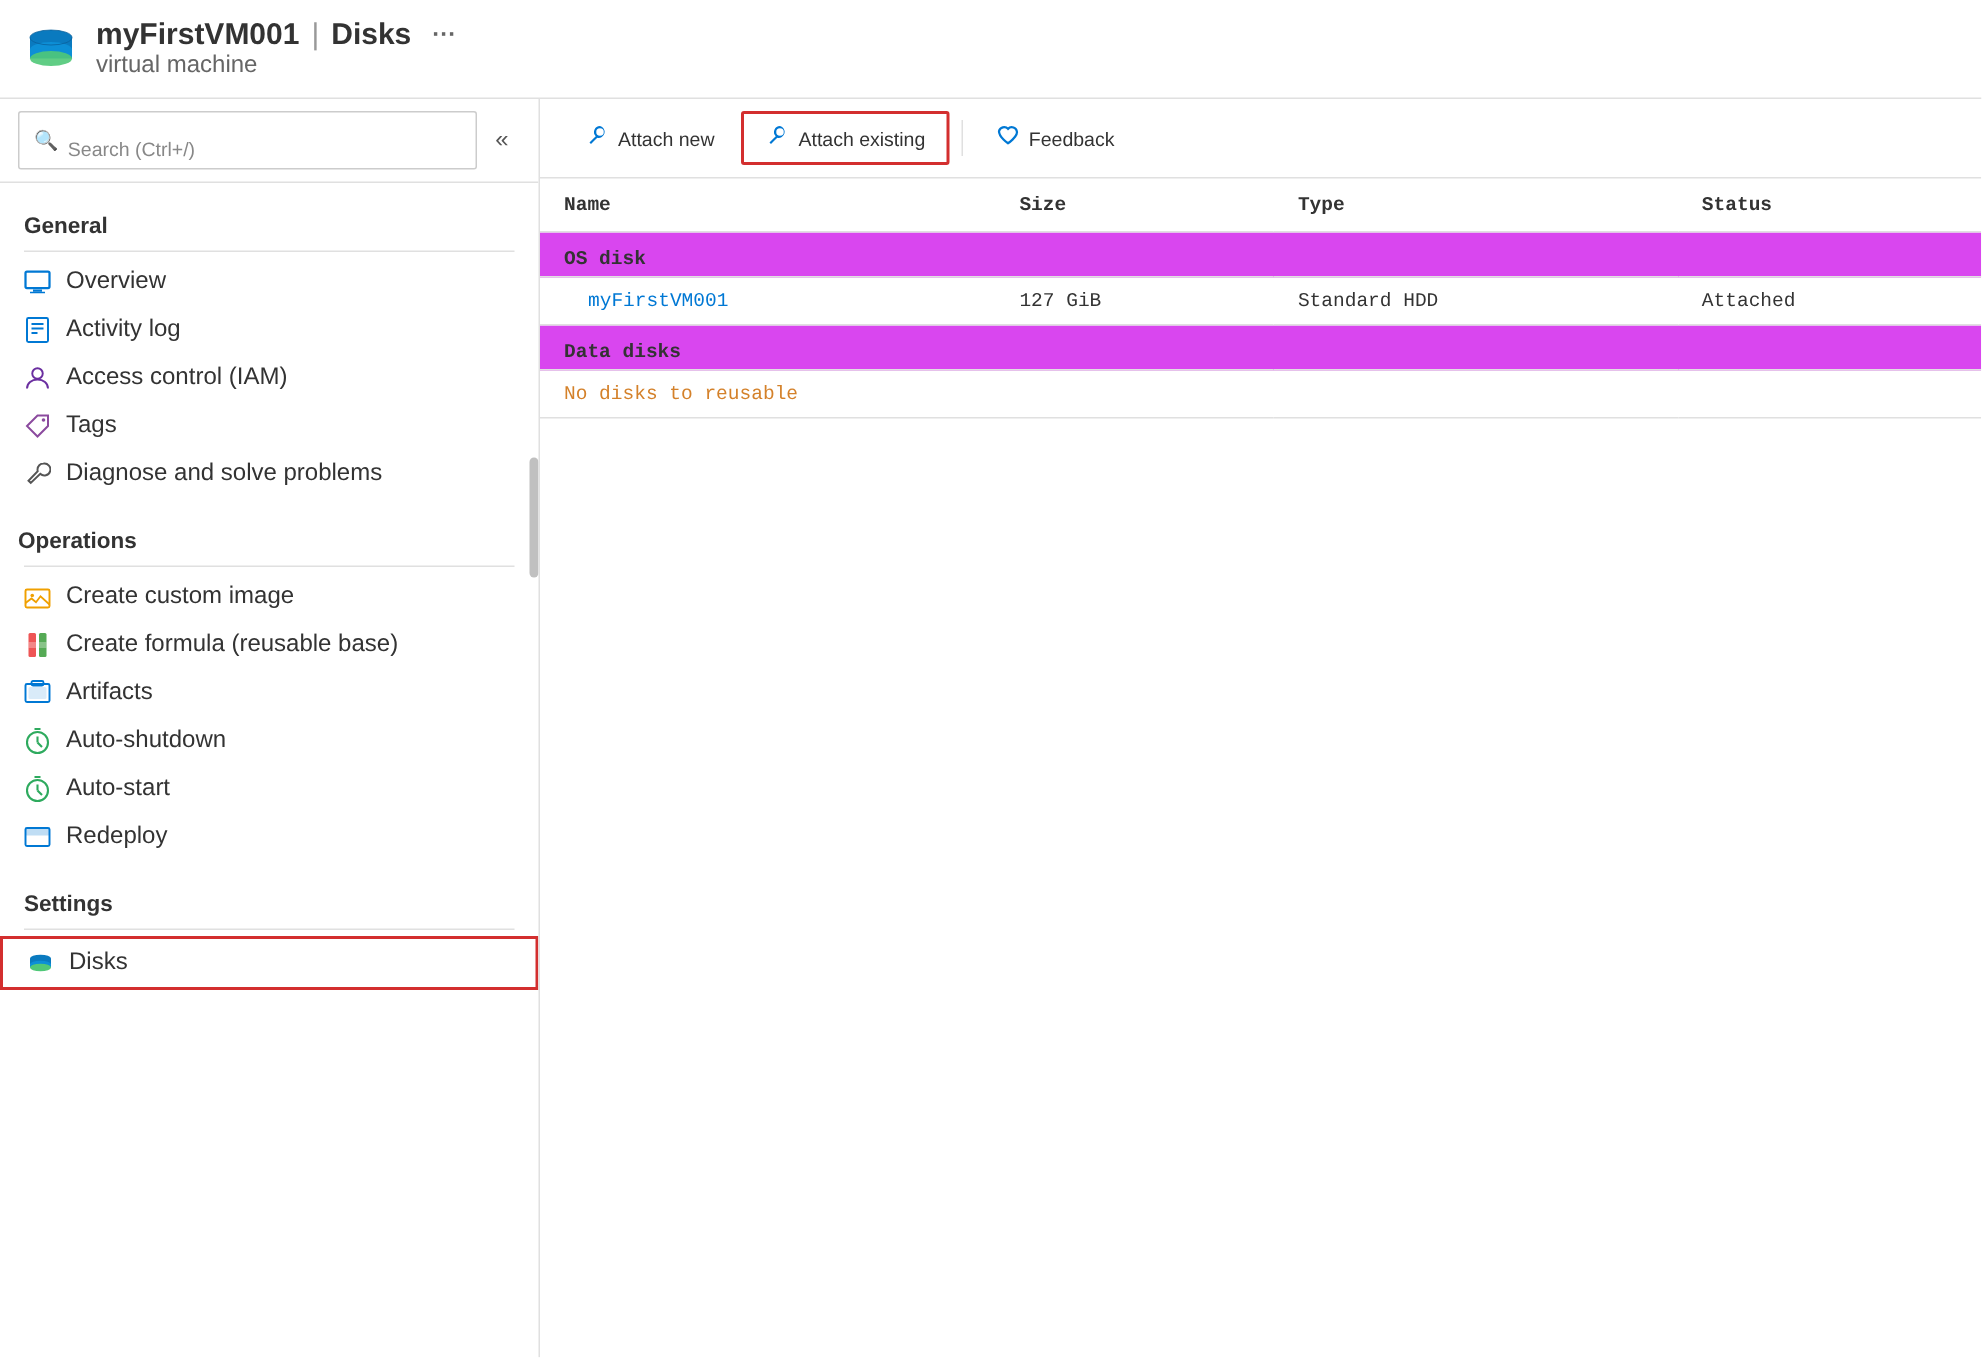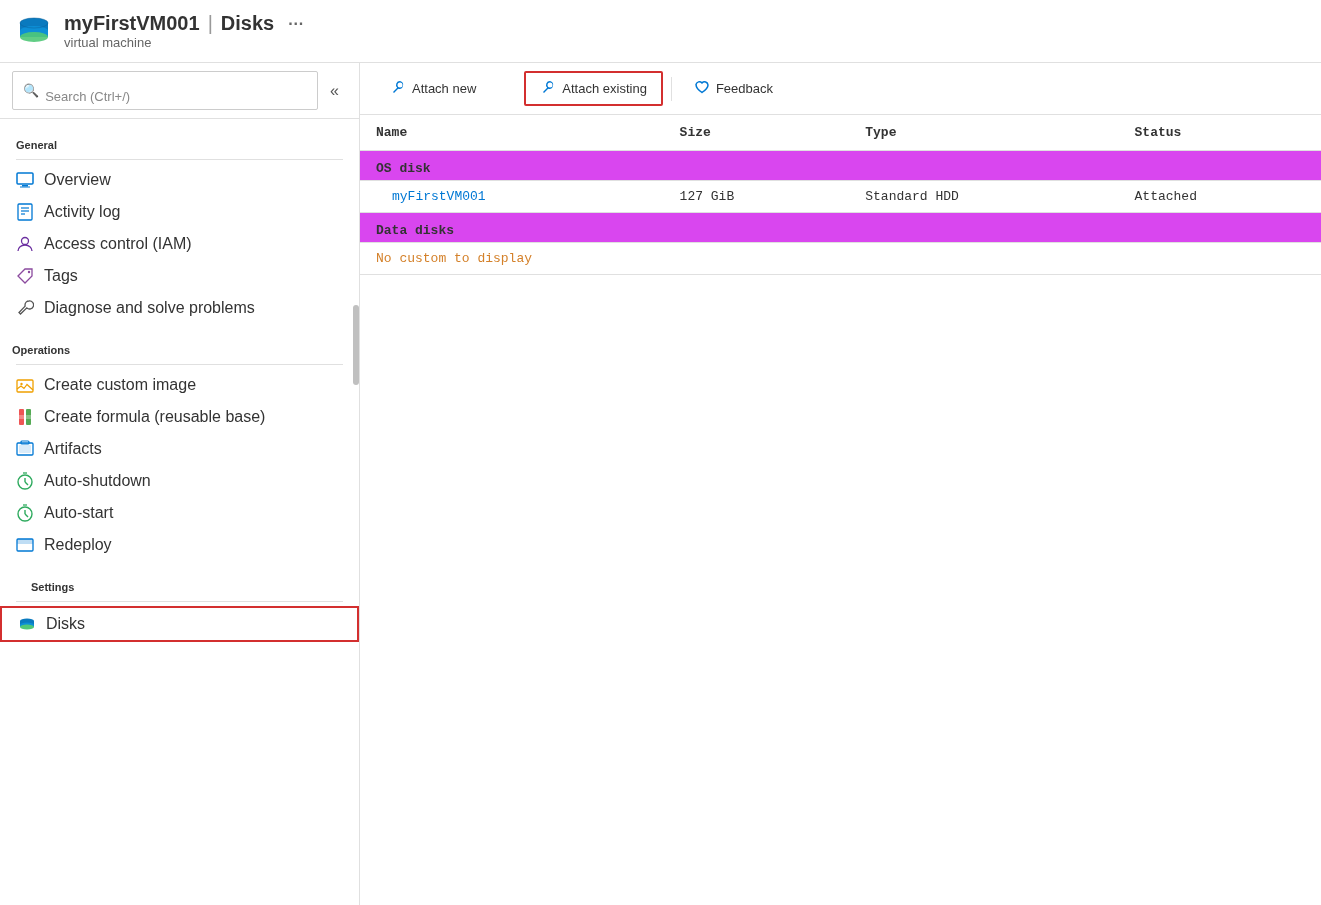--- a/index.html
+++ b/index.html
@@ -2,46 +2,46 @@
 <html><head>
   <meta charset="utf-8">
   <style>
     * { box-sizing: border-box; margin: 0; padding: 0; }
     body { font-family: 'Segoe UI', Arial, sans-serif; font-size: 13px; color: #333; background: #fff; display: flex; flex-direction: column; height: 905px; overflow: hidden; }
 
     
     .header { display: flex; align-items: center; padding: 12px 16px; border-bottom: 1px solid #e0e0e0; background: #fff; gap: 12px; }
     .header-title-block { display: flex; flex-direction: column; }
     .header-title { font-size: 20px; font-weight: 600; color: #333; display: flex; align-items: center; gap: 8px; }
-    .header-subtitle { font-size: 13px; color: #666; }
+    .header-subtitle { font-size: 16px; color: #666; }
 
     
     .main-layout { display: flex; flex: 1; overflow: hidden; }
 
     
     .sidebar { width: 360px; min-width: 360px; border-right: 1px solid #e0e0e0; display: flex; flex-direction: column; background: #fff; overflow: hidden; }
     .sidebar-search-row { display: flex; align-items: center; padding: 8px 12px; border-bottom: 1px solid #e0e0e0; gap: 4px; }
     .sidebar-search { flex: 1; border: 1px solid #ccc; border-radius: 2px; padding: 5px 10px; font-size: 13px; display: flex; align-items: center; gap: 6px; color: #888; background: #fff; cursor: text; }
     .sidebar-search-icon { color: #555; font-size: 13px; }
     .sidebar-collapse-btn { background: none; border: none; cursor: pointer; font-size: 16px; color: #555; padding: 4px 8px; }
     .sidebar-content { flex: 1; overflow-y: auto; padding: 8px 0; }
-    .sidebar-section-label { font-size: 11px; font-weight: 600; color: #333; padding: 12px 16px 4px 16px; }
+    .sidebar-section-label { font-size: 15px; font-weight: 600; color: #333; padding: 12px 16px 4px 16px; }
     .sidebar-divider { border: none; border-top: 1px solid #e0e0e0; margin: 4px 16px; }
     .sidebar-item { display: flex; align-items: center; gap: 10px; padding: 7px 16px; cursor: pointer; color: #333; font-size: 16px; }
     .sidebar-item.active { background: #e8f0fe; }
     .sidebar-item-icon { width: 18px; height: 18px; flex-shrink: 0; display: flex; align-items: center; justify-content: center; }
     .sidebar-item-label { flex: 1; }
 
     
     .content { flex: 1; display: flex; flex-direction: column; overflow: hidden; }
 
     
     .toolbar { display: flex; align-items: center; padding: 8px 16px; gap: 4px; border-bottom: 1px solid #e0e0e0; }
     .toolbar-btn { display: flex; align-items: center; gap: 6px; padding: 6px 14px; background: none; border: none; cursor: pointer; font-size: 13px; color: #333; border-radius: 2px; }
-    .toolbar-btn.active-outline { border: 2px solid #d32f2f; border-radius: 2px; margin-left: 30px; }
+    .toolbar-btn.active-outline { border: 2px solid #d32f2f; border-radius: 2px; }
     .toolbar-btn-icon { font-size: 15px; color: #0078d4; }
     .toolbar-divider { width: 1px; height: 24px; background: #e0e0e0; margin: 0 4px; }
 
     
     .table-area { flex: 1; overflow-y: auto; padding: 0; font-family: Liberation Mono, monospace; }
     .disk-table { width: 100%; border-collapse: collapse; }
     .disk-table th { text-align: left; padding: 10px 16px; font-size: 13px; font-weight: 600; color: #333; border-bottom: 1px solid #e0e0e0; }
     .disk-table td { padding: 8px 16px; font-size: 13px; color: #333; border-bottom: 1px solid #e0e0e0; }
     .disk-table .section-row td { font-weight: 600; color: #333; background: #d946ef; padding: 10px 16px 4px 16px; }
     .disk-table .data-row td:first-child { padding-left: 32px; color: #0078d4; }
@@ -206,21 +206,21 @@
       <div class="sidebar-item">
         <span class="sidebar-item-icon">
           <svg width="18" height="18" viewBox="0 0 18 18">
               <rect x="1" y="3" width="16" height="12" rx="1" fill="none" stroke="#0078d4" stroke-width="1.3"></rect>
               <rect x="1" y="3" width="16" height="5" rx="1" fill="#0078d4" opacity="0.25"></rect>
             </svg>
         </span>
         <span class="sidebar-item-label">Redeploy</span>
       </div>
 
-      <div class="sidebar-section-label" style="margin-top:8px;margin-left:15px;">Settings</div>
+      <div class="sidebar-section-label" style="margin-top:8px;">Settings</div>
       <hr class="sidebar-divider">
 
       <div class="sidebar-item active" style="border: 2px solid #d32f2f; background: #fff;">
         <span class="sidebar-item-icon">
           <svg width="18" height="18" viewBox="0 0 18 18">
             <ellipse cx="9" cy="6" rx="7" ry="2.5" fill="#0a7abf"></ellipse>
             <rect x="2" y="6" width="14" height="4" fill="#0a7abf"></rect>
             <ellipse cx="9" cy="10" rx="7" ry="2.5" fill="#0d8fd6"></ellipse>
             <rect x="2" y="10" width="14" height="2" fill="#0d8fd6"></rect>
             <ellipse cx="9" cy="12" rx="7" ry="2.5" fill="#50c878"></ellipse>
@@ -288,20 +288,20 @@
             <td style="color:#0078d4; cursor:pointer;">myFirstVM001</td>
             <td>127 GiB</td>
             <td>Standard HDD</td>
             <td>Attached</td>
           </tr>
 
           <tr class="section-row">
             <td colspan="4">Data disks</td>
           </tr>
           <tr class="no-data-row">
-            <td colspan="4" style="color:#d4812a;">No custom to display</td>
+            <td colspan="4" style="color:#d4812a;">No disks to reusable</td>
           </tr>
         </tbody>
       </table>
     </div>
 
   </div>
 </div>
 
 </body></html>

